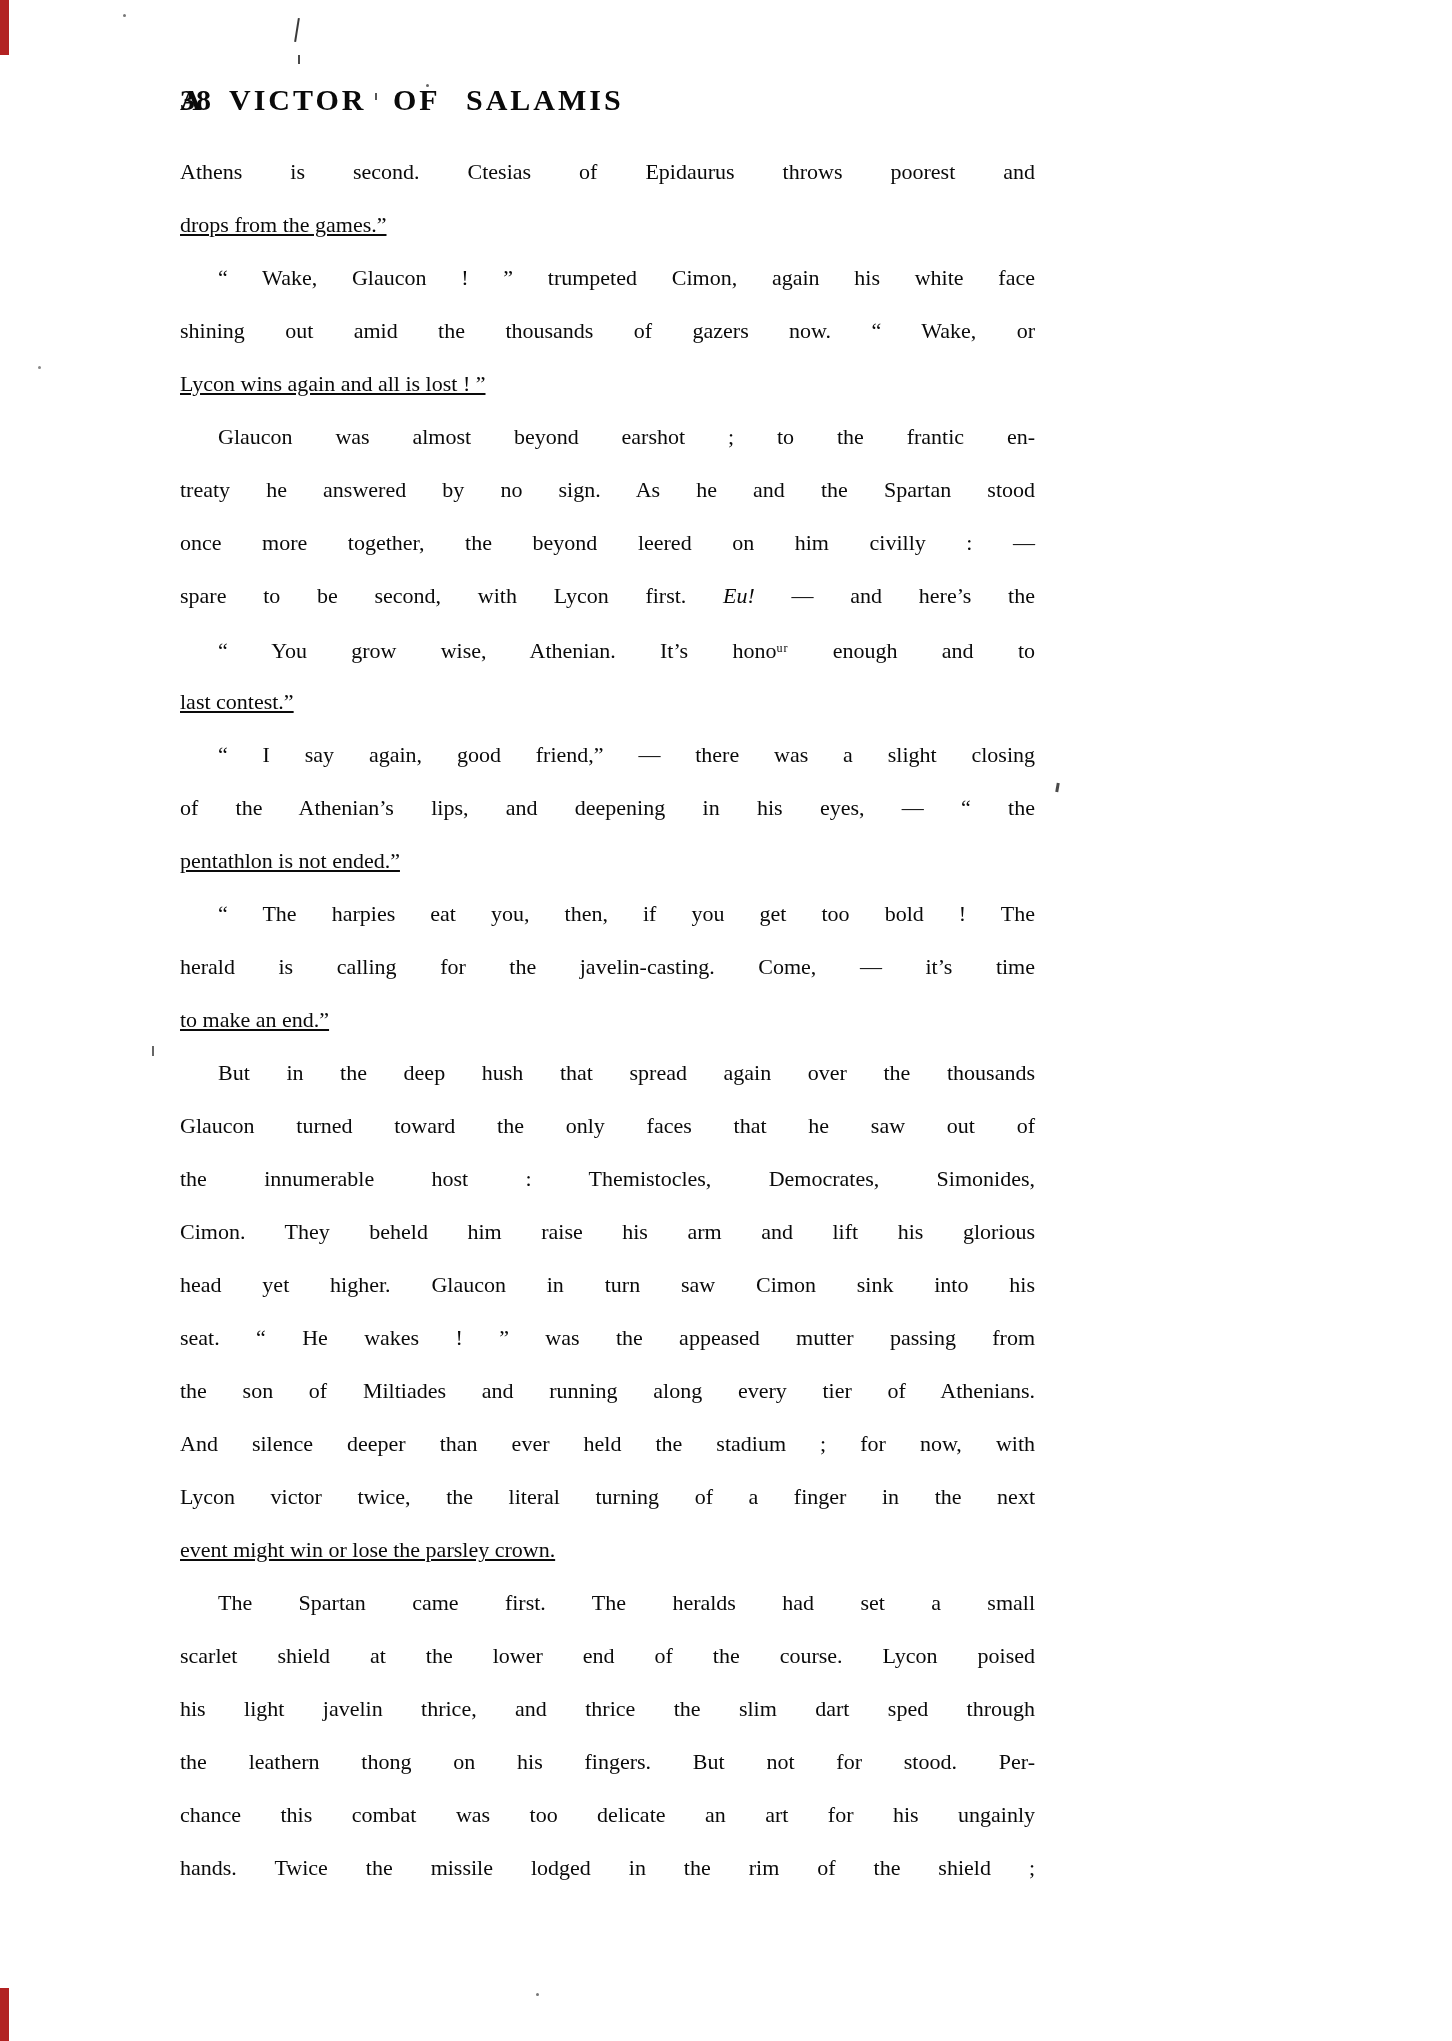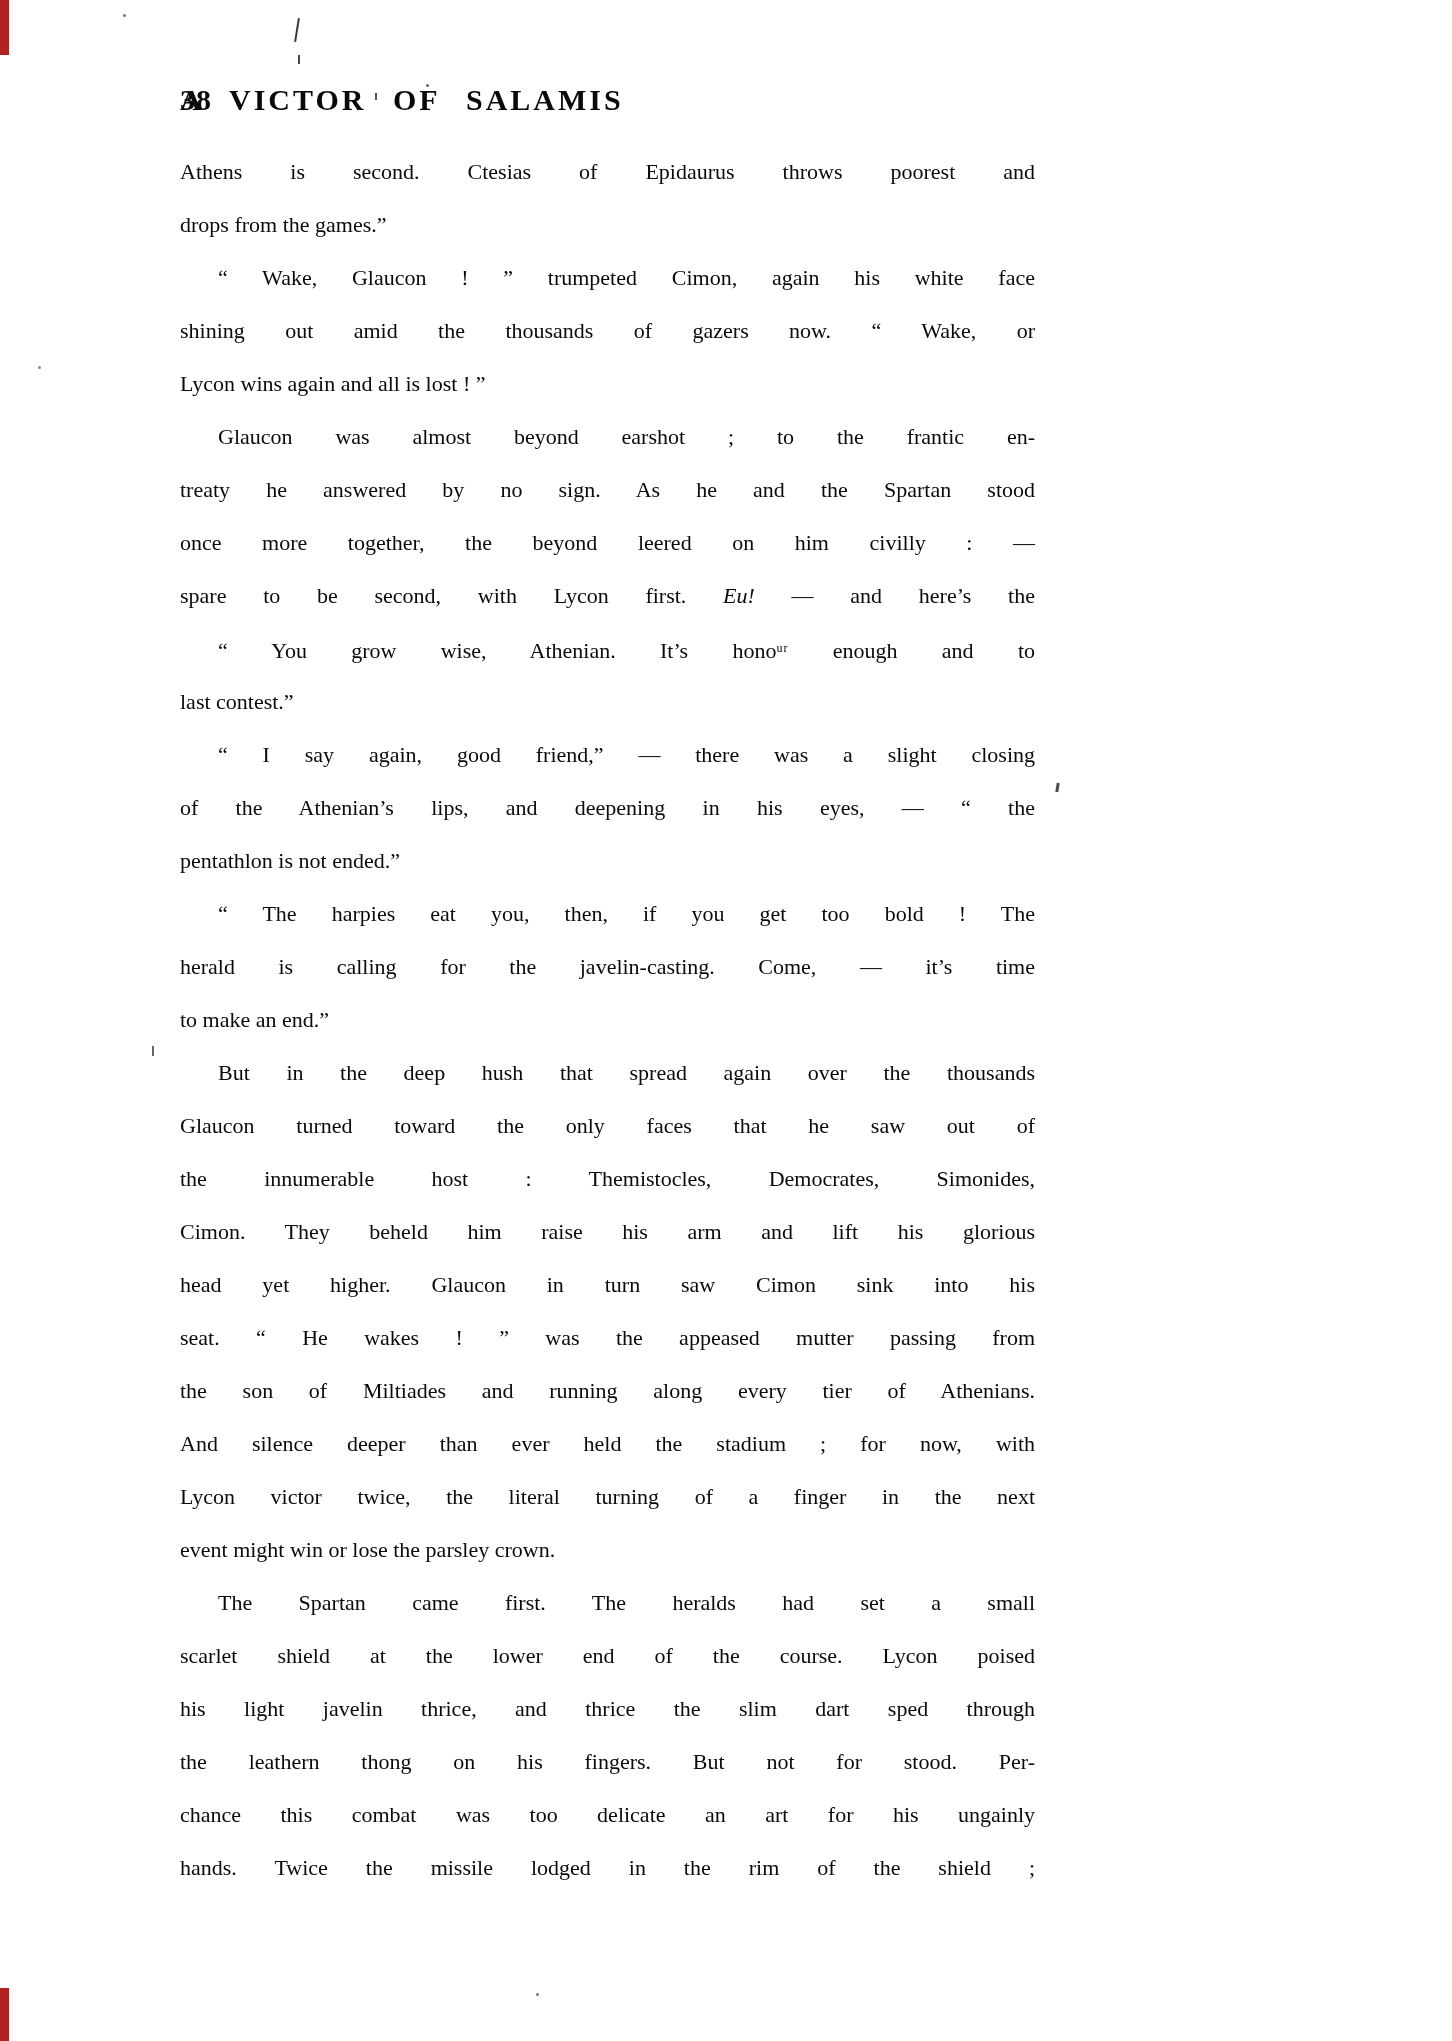--- a/index.html
+++ b/index.html
@@ -54,20 +54,21 @@
   .ln {
     text-align: justify;
     text-align-last: justify;
     white-space: normal;
     height: 53px;
     overflow: visible;
   }
   .ln.end {
     text-align: left;
     text-align-last: left;
+    text-decoration: underline;
   }
   .ln.ind {
     text-indent: 38px;
   }
   .sup {
     font-size: 0.55em;
     vertical-align: 0.5em;
     letter-spacing: 1px;
   }
   

